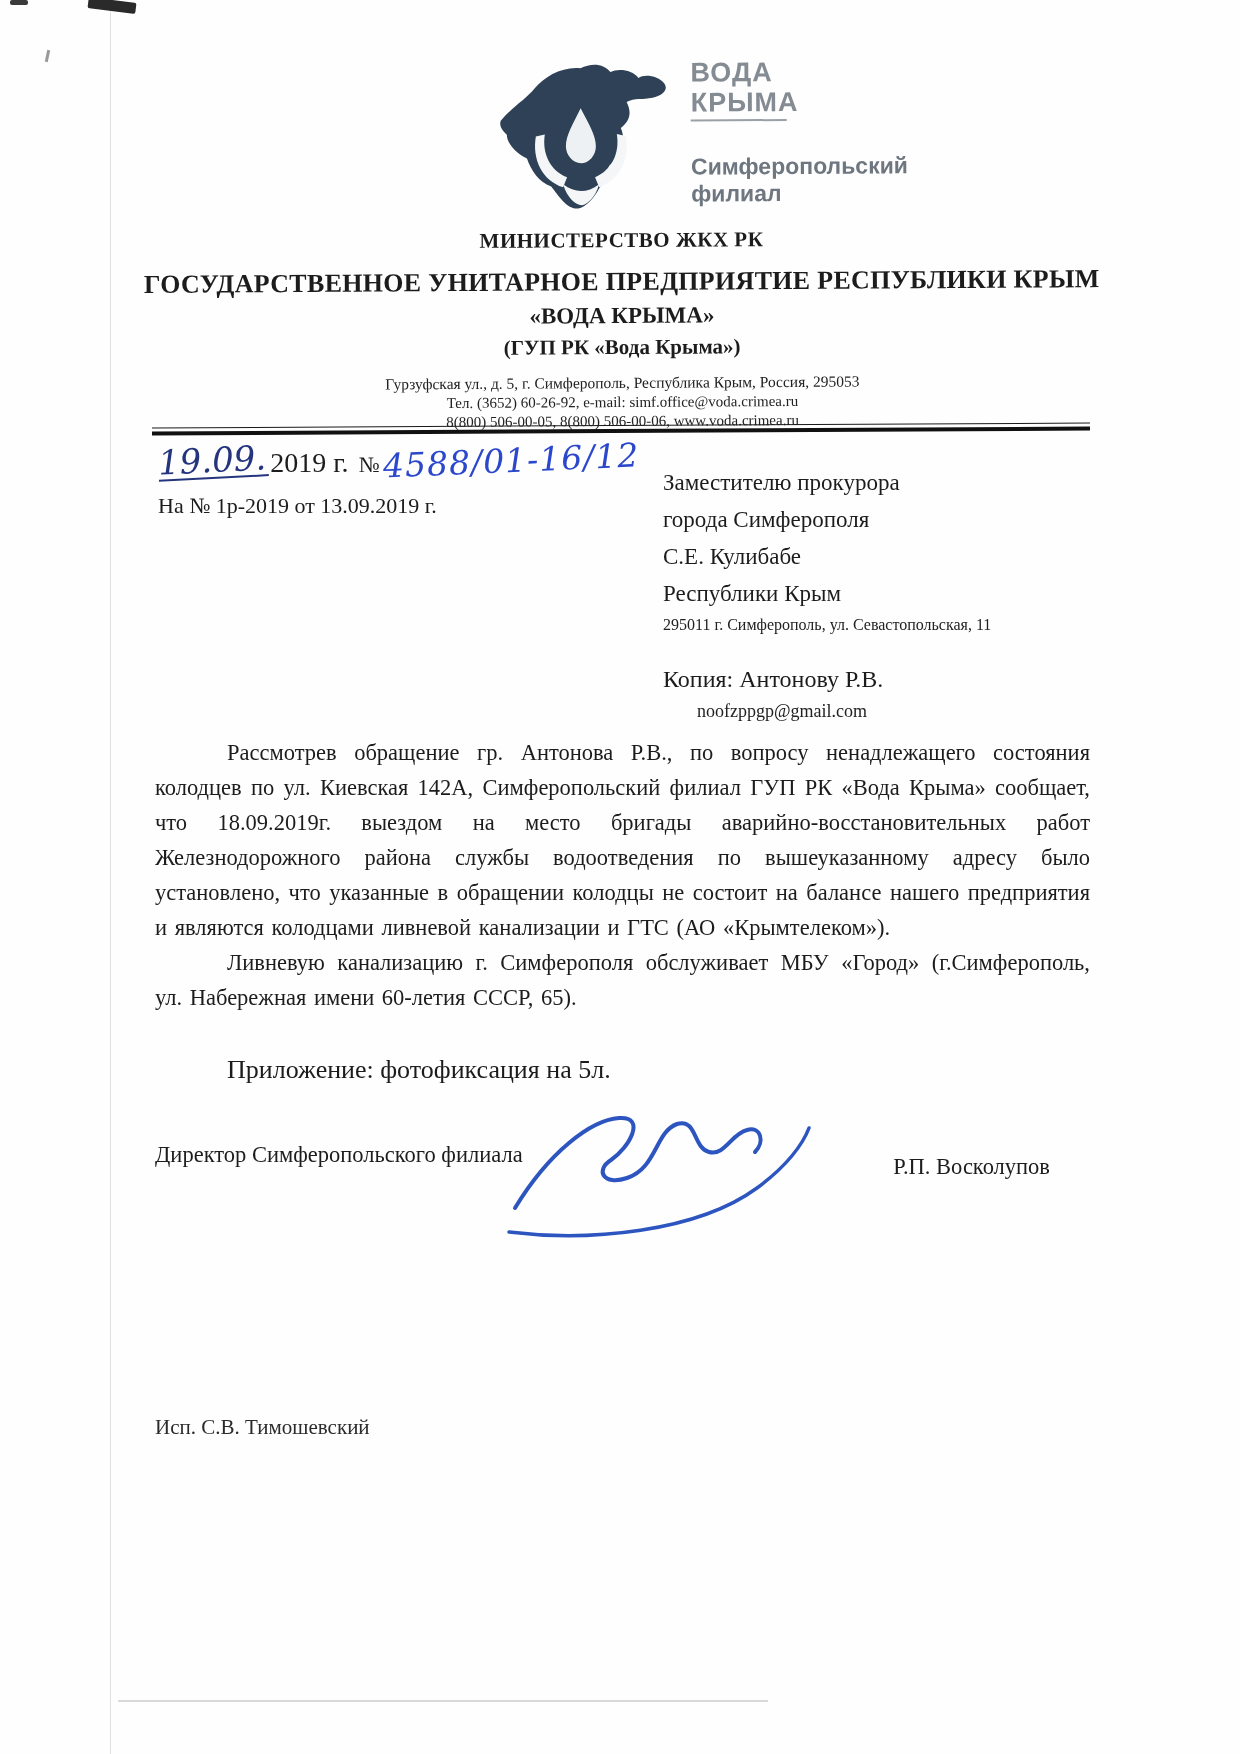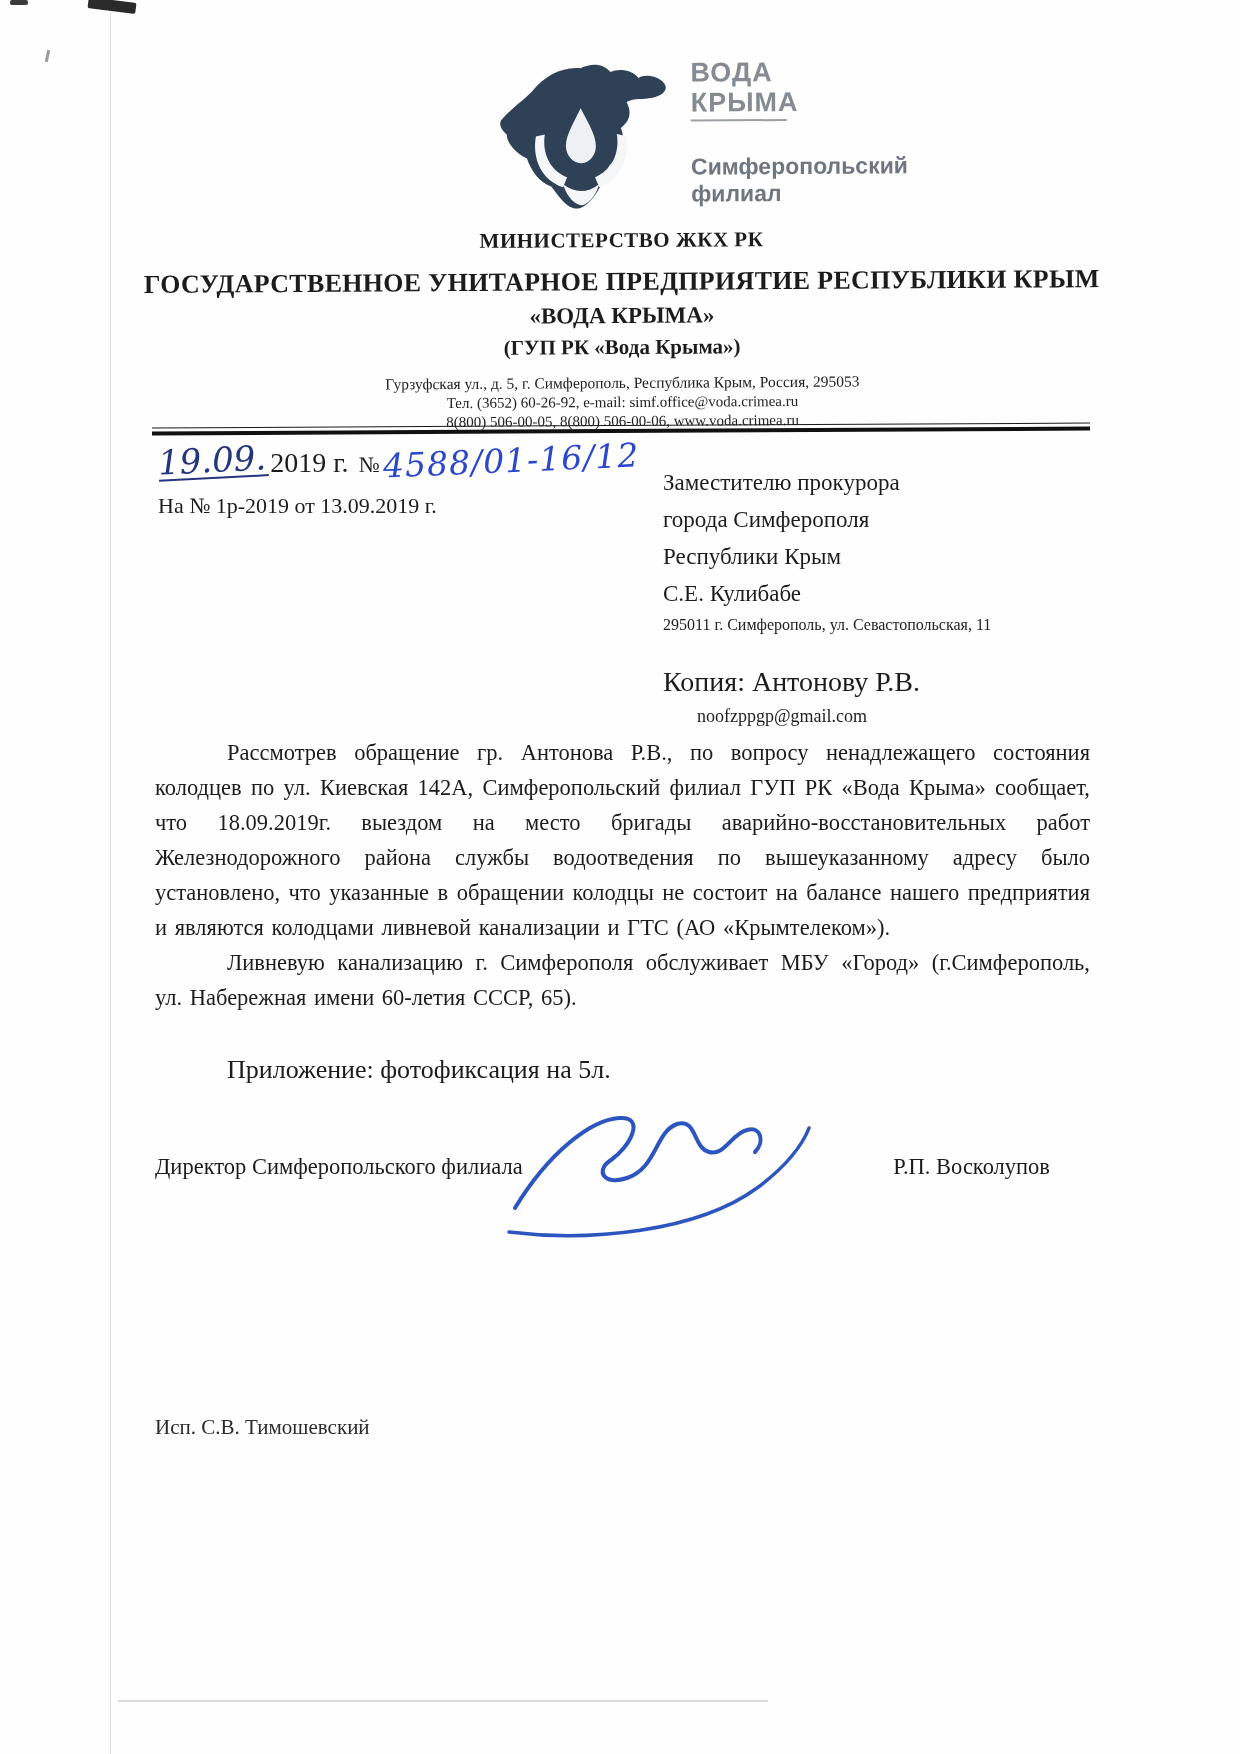--- a/index.html
+++ b/index.html
@@ -60,34 +60,34 @@
   .hw-number {
     display: inline-block; font-size: 33px; color: #2b47cc;
     transform: rotate(-2.5deg); letter-spacing: 1px; margin-left: 4px; line-height: 33px;
   }
   .ref-line2 { font-size: 22px; margin-top: 14px; }
 
   
   .recipient { position: absolute; left: 663px; top: 464px; width: 440px; }
   .rec-line { font-size: 23px; line-height: 37px; }
   .rec-addr { font-size: 16px; margin-top: 4px; color: #222; }
-  .copy-line { font-size: 28px; margin-top: 32px; }
+  .copy-line { font-size: 24px; margin-top: 32px; }
   .copy-email { font-size: 18px; margin-top: 8px; margin-left: 34px; color: #222; }
 
   
   .letter-body { position: absolute; left: 155px; top: 735px; width: 935px; }
   .para {
     margin: 0; font-size: 22.5px; line-height: 35px;
     text-align: justify; text-indent: 72px; word-spacing: 2px;
   }
   .attachment { margin: 40px 0 0 0; font-size: 26px; text-indent: 72px; }
 
   
   .sig-section { position: absolute; left: 155px; top: 1090px; width: 935px; height: 170px; }
-  .sig-title { position: absolute; left: 0; top: 64px; font-size: 22.5px; }
+  .sig-title { position: absolute; left: 0; top: 52px; font-size: 22.5px; }
   .sig-scribble { position: absolute; left: 350px; top: 0; }
   .sig-name { position: absolute; right: 40px; top: 64px; font-size: 22.5px; }
 
   
   .executor { position: absolute; left: 155px; top: 1415px; font-size: 21px; color: #2b2b2b; }
 </style>
 </head>
 <body>
 
 <div class="page">
@@ -143,22 +143,22 @@
   <div class="ref-block">
     <div class="ref-line1">
       <span class="hw hw-date">19.09.</span><span class="printed-date">2019 г.</span><span class="num-label">№</span><span class="hw hw-number">4588/01-16/12</span>
     </div>
     <div class="ref-line2">На № 1р-2019 от 13.09.2019 г.</div>
   </div>
 
   <div class="recipient">
     <div class="rec-line">Заместителю прокурора</div>
     <div class="rec-line">города Симферополя</div>
+    <div class="rec-line">С.Е. Кулибабе</div>
     <div class="rec-line">Республики Крым</div>
-    <div class="rec-line">С.Е. Кулибабе</div>
     <div class="rec-addr">295011 г. Симферополь, ул. Севастопольская, 11</div>
     <div class="copy-line">Копия: Антонову Р.В.</div>
     <div class="copy-email">noofzppgp@gmail.com</div>
   </div>
 
   <div class="letter-body">
     <p class="para">Рассмотрев обращение гр. Антонова Р.В., по вопросу ненадлежащего состояния колодцев по ул. Киевская 142А, Симферопольский филиал ГУП РК «Вода Крыма» сообщает, что 18.09.2019г. выездом на место бригады аварийно-восстановительных работ Железнодорожного района службы водоотведения по вышеуказанному адресу было установлено, что указанные в обращении колодцы не состоит на балансе нашего предприятия и являются колодцами ливневой канализации и ГТС (АО «Крымтелеком»).</p>
     <p class="para">Ливневую канализацию г. Симферополя обслуживает МБУ «Город» (г.Симферополь, ул. Набережная имени 60-летия СССР, 65).</p>
     <p class="attachment">Приложение: фотофиксация на 5л.</p>
   </div>

